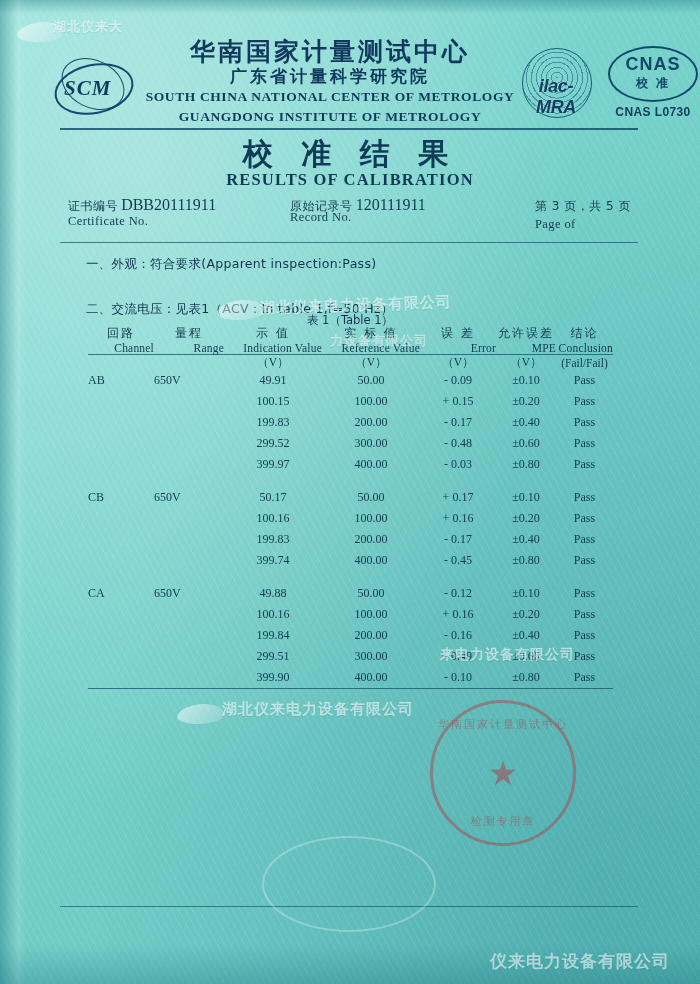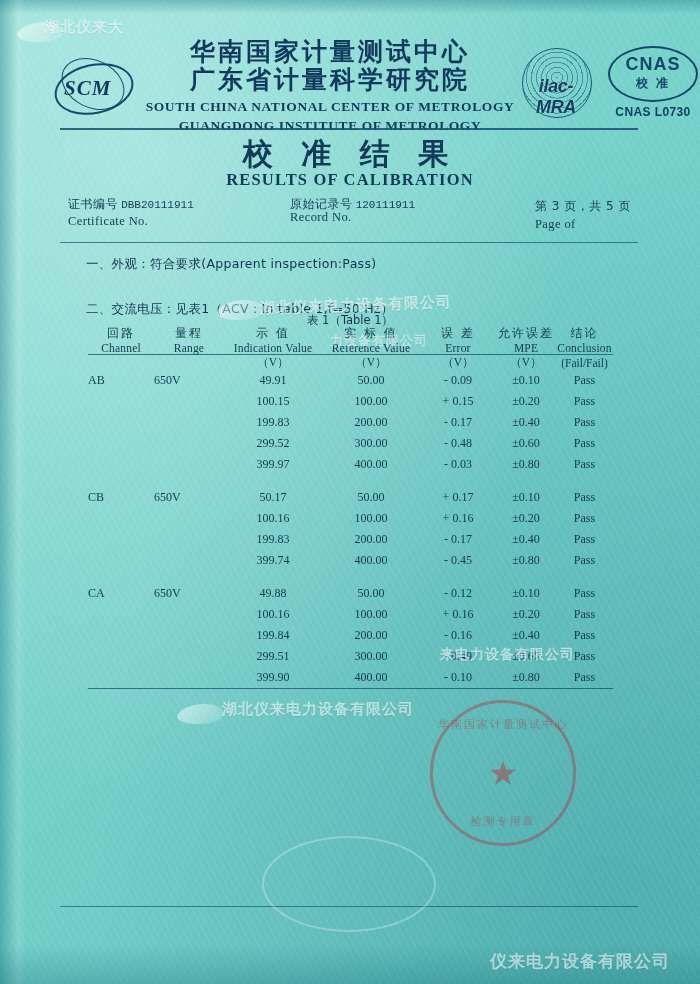--- a/index.html
+++ b/index.html
@@ -110,22 +110,22 @@
   }
   .cn-line1 {
     font-family: "DejaVu Sans", sans-serif;
     font-size: 25px;
     font-weight: bold;
     letter-spacing: 3px;
     color: #10395d;
     line-height: 1.15;
   }
   .cn-line2 {
-    font-family: Liberation Mono, monospace;
-    font-size: 25px;
+    font-family: Liberation Sans, sans-serif;
+    font-size: 17px;
     font-weight: bold;
     letter-spacing: 3px;
     color: #10395d;
     line-height: 1.2;
   }
   .en-line1, .en-line2 {
     font-family: "Liberation Serif", serif;
     font-size: 13.5px;
     font-weight: bold;
     letter-spacing: 0.6px;
@@ -254,22 +254,22 @@
     font-family: "DejaVu Sans", sans-serif;
     font-size: 12px;
     letter-spacing: 0.5px;
   }
   .meta .en {
     font-family: "Liberation Serif", serif;
     font-size: 12.5px;
     letter-spacing: 0.4px;
   }
   .meta .val {
-    font-family: Liberation Mono, monospace;
-    font-size: 11px;
+    font-family: Liberation Serif, serif;
+    font-size: 16px;
   }
   .meta-cert { left: 8px; top: 0; }
   .meta-cert-en { left: 8px; top: 18px; }
   .meta-rec { left: 230px; top: 0; }
   .meta-rec-en { left: 230px; top: 14px; }
   .meta-page { left: 475px; top: 2px; }
   .meta-page-en { left: 475px; top: 21px; }
 
   .hr-meta {
     position: absolute;
@@ -322,21 +322,21 @@
   .hrow-cn td {
     font-family: "DejaVu Sans", sans-serif;
     font-size: 12px;
     text-align: center;
     padding-bottom: 1px;
     letter-spacing: 2px;
   }
   .hrow-en td {
     font-family: "Liberation Serif", serif;
     font-size: 11.5px;
-    text-align: center;
+    text-align: right;
     padding-bottom: 2px;
     letter-spacing: 0.2px;
   }
   .rule-top td, .rule-bottom td {
     height: 1px;
     background: #14506e;
     opacity: .75;
     padding: 0;
     line-height: 1px;
     font-size: 0;
@@ -390,21 +390,21 @@
   }
   .wm-swoosh {
     position: absolute;
     width: 46px;
     height: 20px;
     border-radius: 50% 50% 50% 50% / 60% 60% 40% 40%;
     background: linear-gradient(120deg, rgba(255,255,255,0.55), rgba(255,255,255,0.15));
     transform: skewX(-18deg);
     pointer-events: none;
   }
-  .wm1 { left: 44px; top: 18px; font-size: 15px; }
+  .wm1 { left: 53px; top: 18px; font-size: 13px; }
   .wm1s { left: 18px; top: 22px; }
   .wm2 { left: 260px; top: 296px; font-size: 15px; transform: rotate(-2deg); }
   .wm2s { left: 218px; top: 300px; }
   .wm3 { left: 222px; top: 700px; font-size: 15px; }
   .wm3s { left: 178px; top: 704px; }
   .wm4 { left: 440px; top: 646px; font-size: 14px; }
   .wm5 { left: 490px; top: 950px; font-size: 17px; }
   .wm6 { left: 330px; top: 332px; font-size: 13px; opacity: .85; }
 
   .seal-red {

